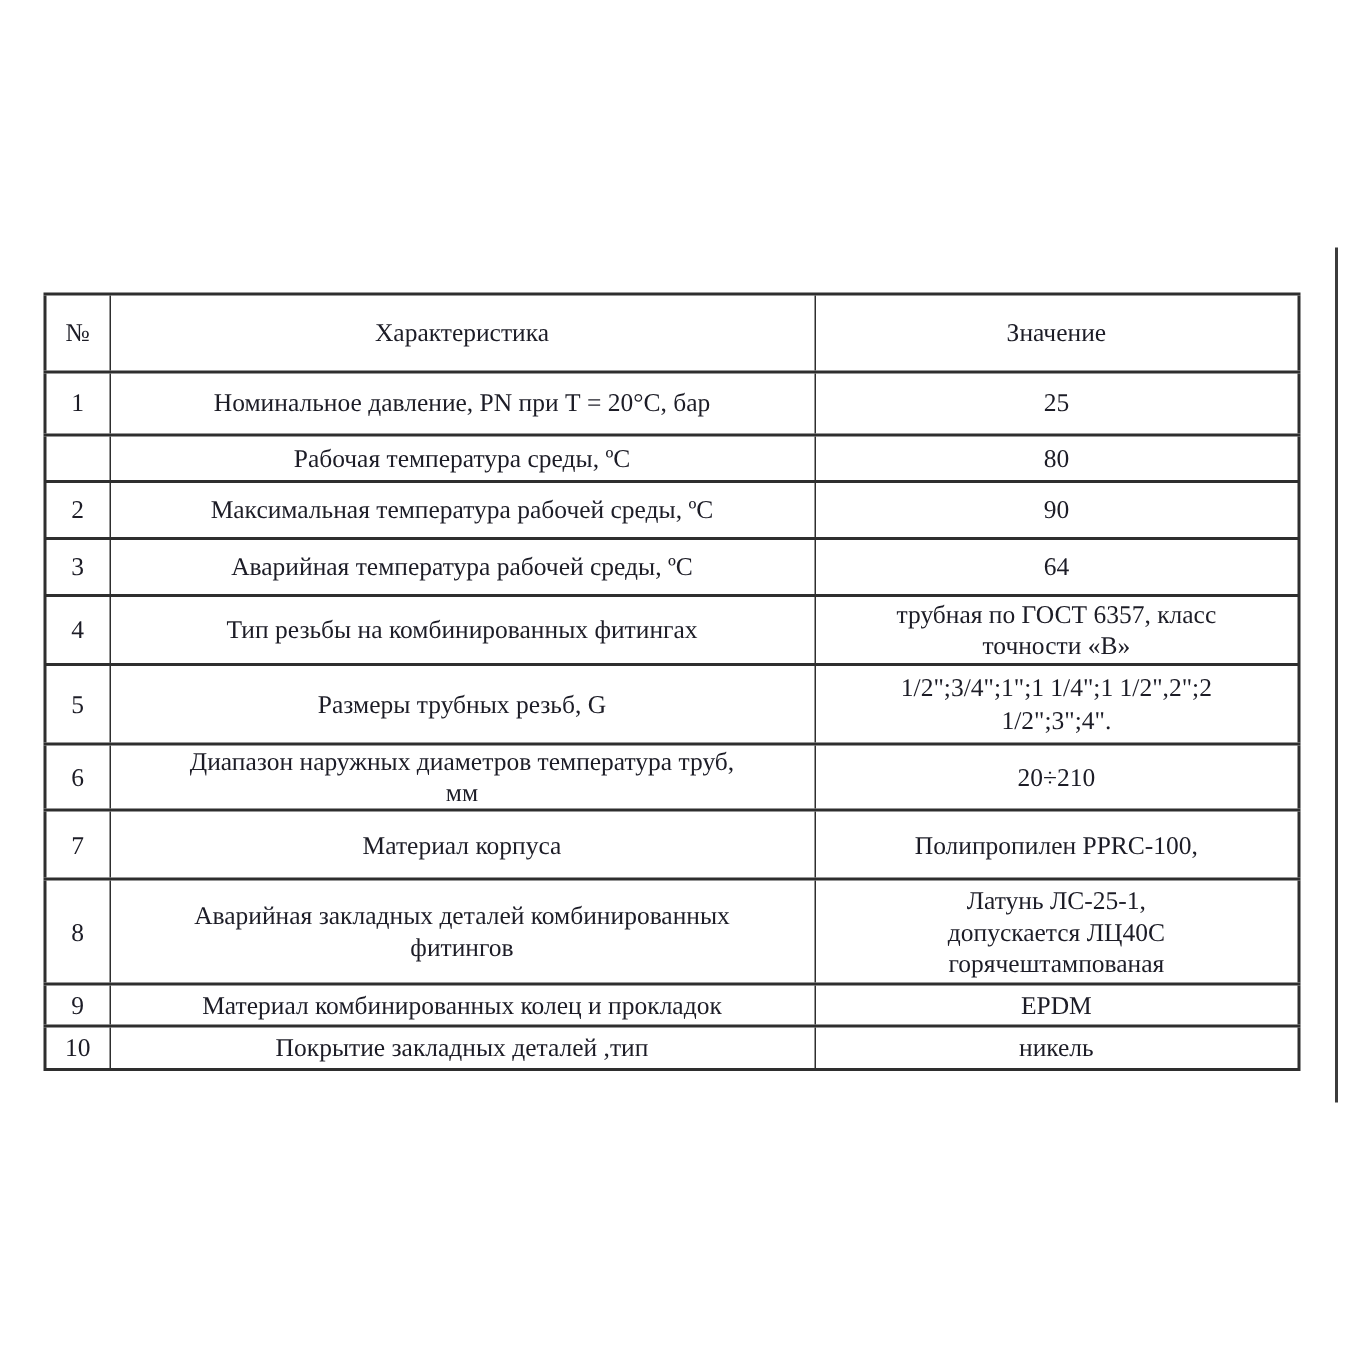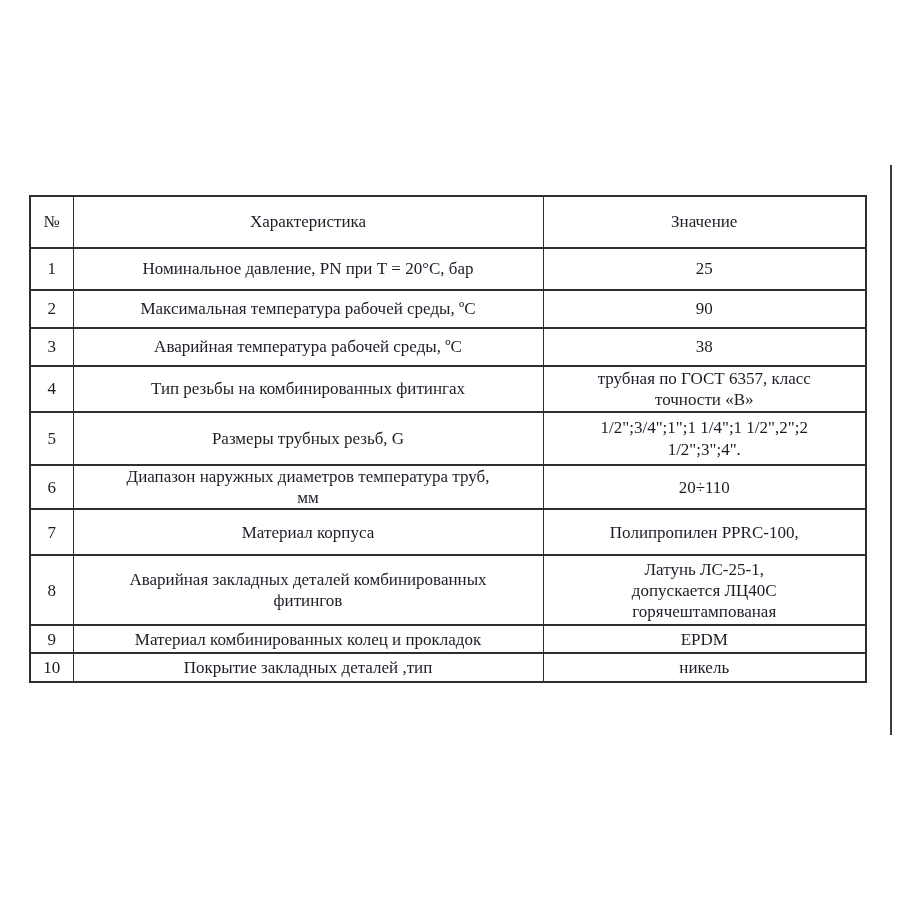--- a/index.html
+++ b/index.html
@@ -67,47 +67,52 @@
         <tr class="h52">
       <th>№</th>
       <th>Характеристика</th>
       <th>Значение</th>
     </tr>
     <tr class="h42">
       <td>1</td>
       <td>Номинальное давление, PN при Т = 20°С, бар</td>
       <td>25</td>
     </tr>
+    <tr class="h31">
+      <td></td>
+      <td>Рабочая температура среды, ºС</td>
+      <td>80</td>
+    </tr>
     <tr class="h38">
       <td>2</td>
       <td>Максимальная температура рабочей среды, ºС</td>
       <td>90</td>
     </tr>
     <tr class="h38">
       <td>3</td>
       <td>Аварийная температура рабочей среды, ºС</td>
-      <td>38</td>
+      <td>64</td>
     </tr>
     <tr class="h46">
       <td>4</td>
       <td>Тип резьбы на комбинированных фитингах</td>
       <td>трубная по ГОСТ 6357, класс
 точности «В»</td>
     </tr>
     <tr class="h53">
       <td>5</td>
       <td>Размеры трубных резьб, G</td>
       <td>1/2";3/4";1";1 1/4";1 1/2",2";2
 1/2";3";4".</td>
     </tr>
     <tr class="h43">
       <td>6</td>
       <td>Диапазон наружных диаметров температура труб,
 мм</td>
-      <td>20÷110</td>
+      <td>20÷210</td>
     </tr>
     <tr class="h46">
       <td>7</td>
       <td>Материал корпуса</td>
       <td>Полипропилен PPRC-100,</td>
     </tr>
     <tr class="h70">
       <td>8</td>
       <td>Аварийная закладных деталей комбинированных
 фитингов</td>

